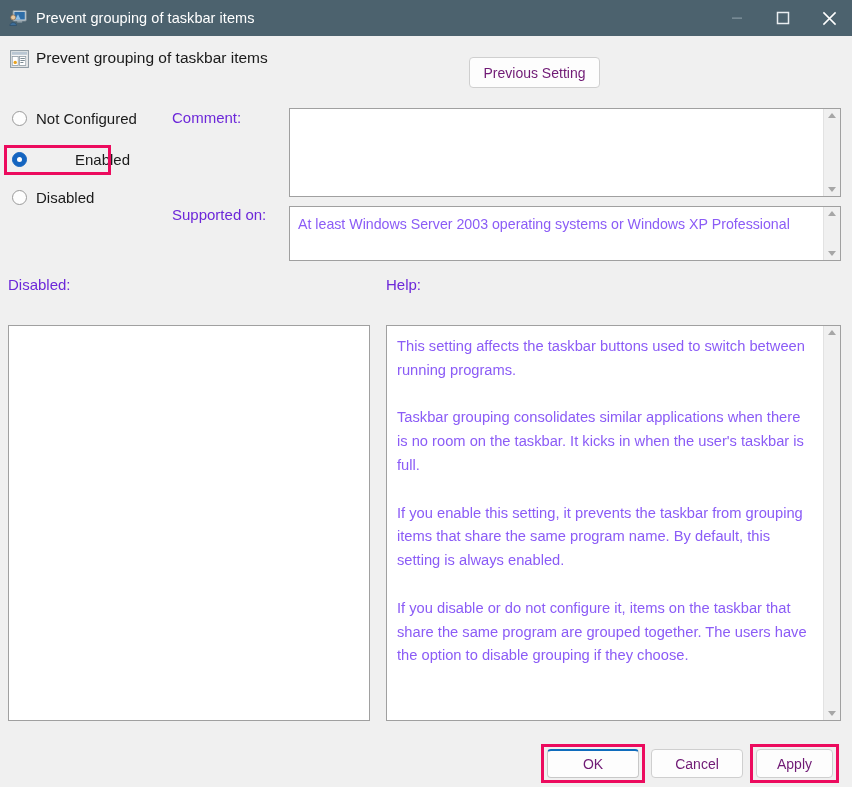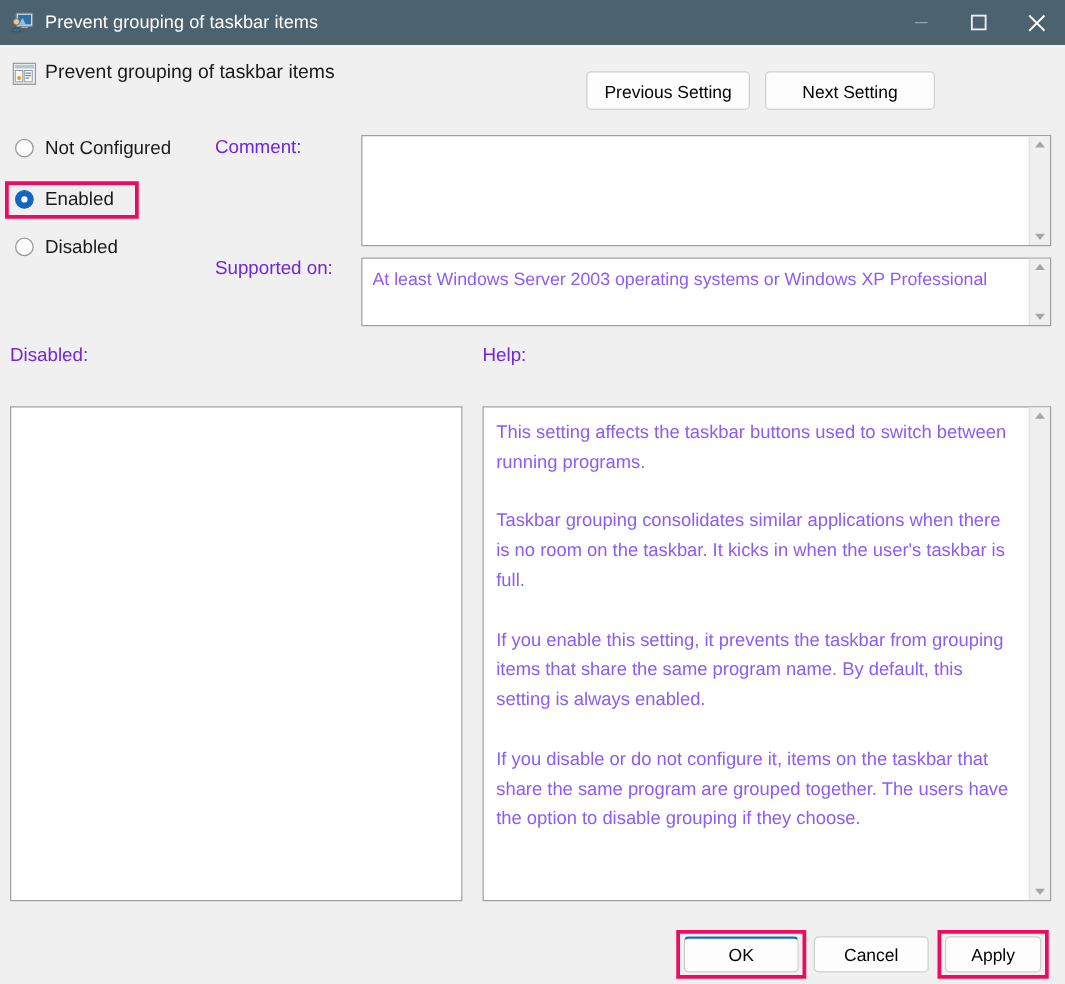--- a/index.html
+++ b/index.html
@@ -76,21 +76,21 @@
     font-size: 15.5px;
     color: #1a1a1a;
     white-space: nowrap;
   }
   .btn {
     background: #fdfdfd;
     border: 1px solid #cfcfcf;
     border-radius: 4px;
     font-family: "Liberation Sans", sans-serif;
     font-size: 14px;
-    color: #000000;
+    color: #701a75;
     box-sizing: border-box;
     cursor: default;
     padding: 0;
     white-space: nowrap;
   }
   .btn-prev {
     position: absolute;
     left: 469px; top: 57px;
     width: 131px; height: 31px;
   }
@@ -101,21 +101,21 @@
   }
 
   
   .radio-row {
     position: absolute;
     display: flex;
     align-items: center;
     height: 22px;
   }
   .radio-row.r1 { left: 12px; top: 107px; }
-  .radio-row.r2 { left: 12px; top: 148px; }
+  .radio-row.r2 { left: 12px; top: 148px; gap: 39px; }
   .radio-row.r3 { left: 12px; top: 186px; text-align: right; }
   .radio-mark {
     width: 15px; height: 15px;
     border-radius: 50%;
     border: 1.4px solid #9a9a9a;
     background: #fdfdfd;
     box-sizing: border-box;
     position: relative;
     flex: 0 0 auto;
   }
@@ -277,21 +277,20 @@
         <rect x="9.4" y="6.4" width="6.4" height="9" fill="#ffffff" stroke="#8e9aa3" stroke-width="0.8"></rect>
         <rect x="10.4" y="8" width="4.4" height="1" fill="#7b8a93"></rect>
         <rect x="10.4" y="10" width="4.4" height="1" fill="#7b8a93"></rect>
         <rect x="10.4" y="12" width="3" height="1" fill="#7b8a93"></rect>
       </svg>
     </div>
     <div class="sh-title">Prevent grouping of taskbar items</div>
   </div>
 
   <button class="btn btn-prev">Previous Setting</button>
-  <button class="btn btn-next">Next Setting</button>
 
   <div class="radio-row r1">
     <span class="radio-mark"></span>
     <span class="radio-label">Not Configured</span>
   </div>
   <div class="radio-row r2">
     <span class="radio-mark checked"></span>
     <span class="radio-label">Enabled</span>
   </div>
   <div class="radio-row r3">

